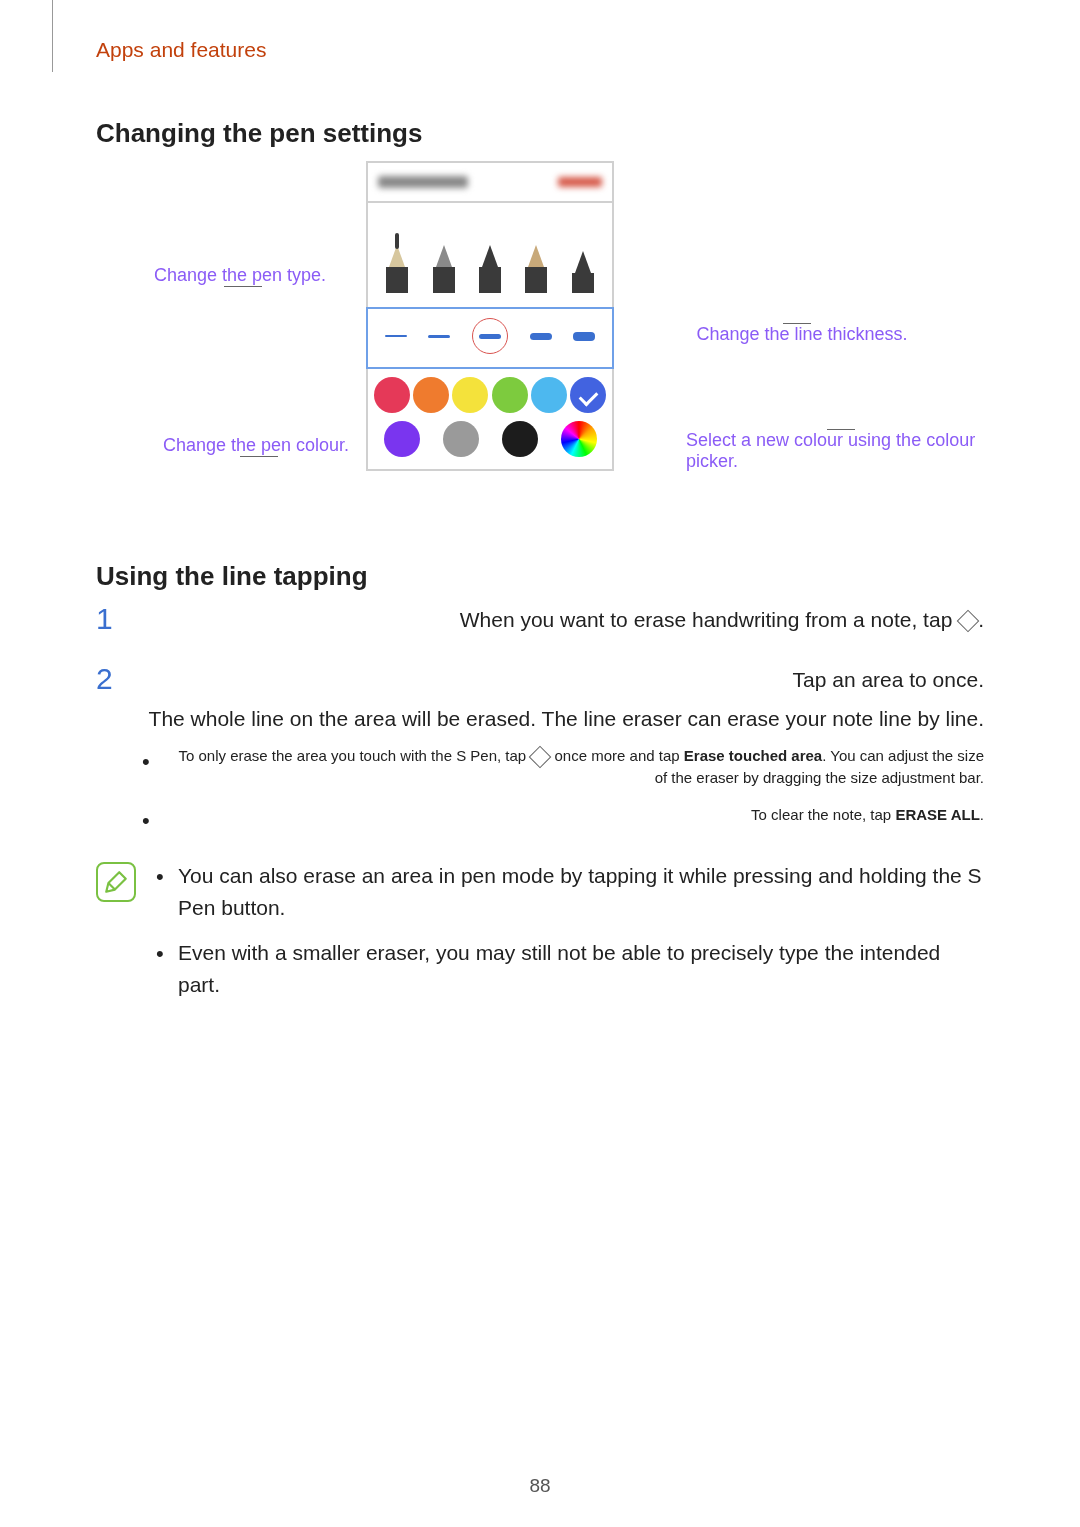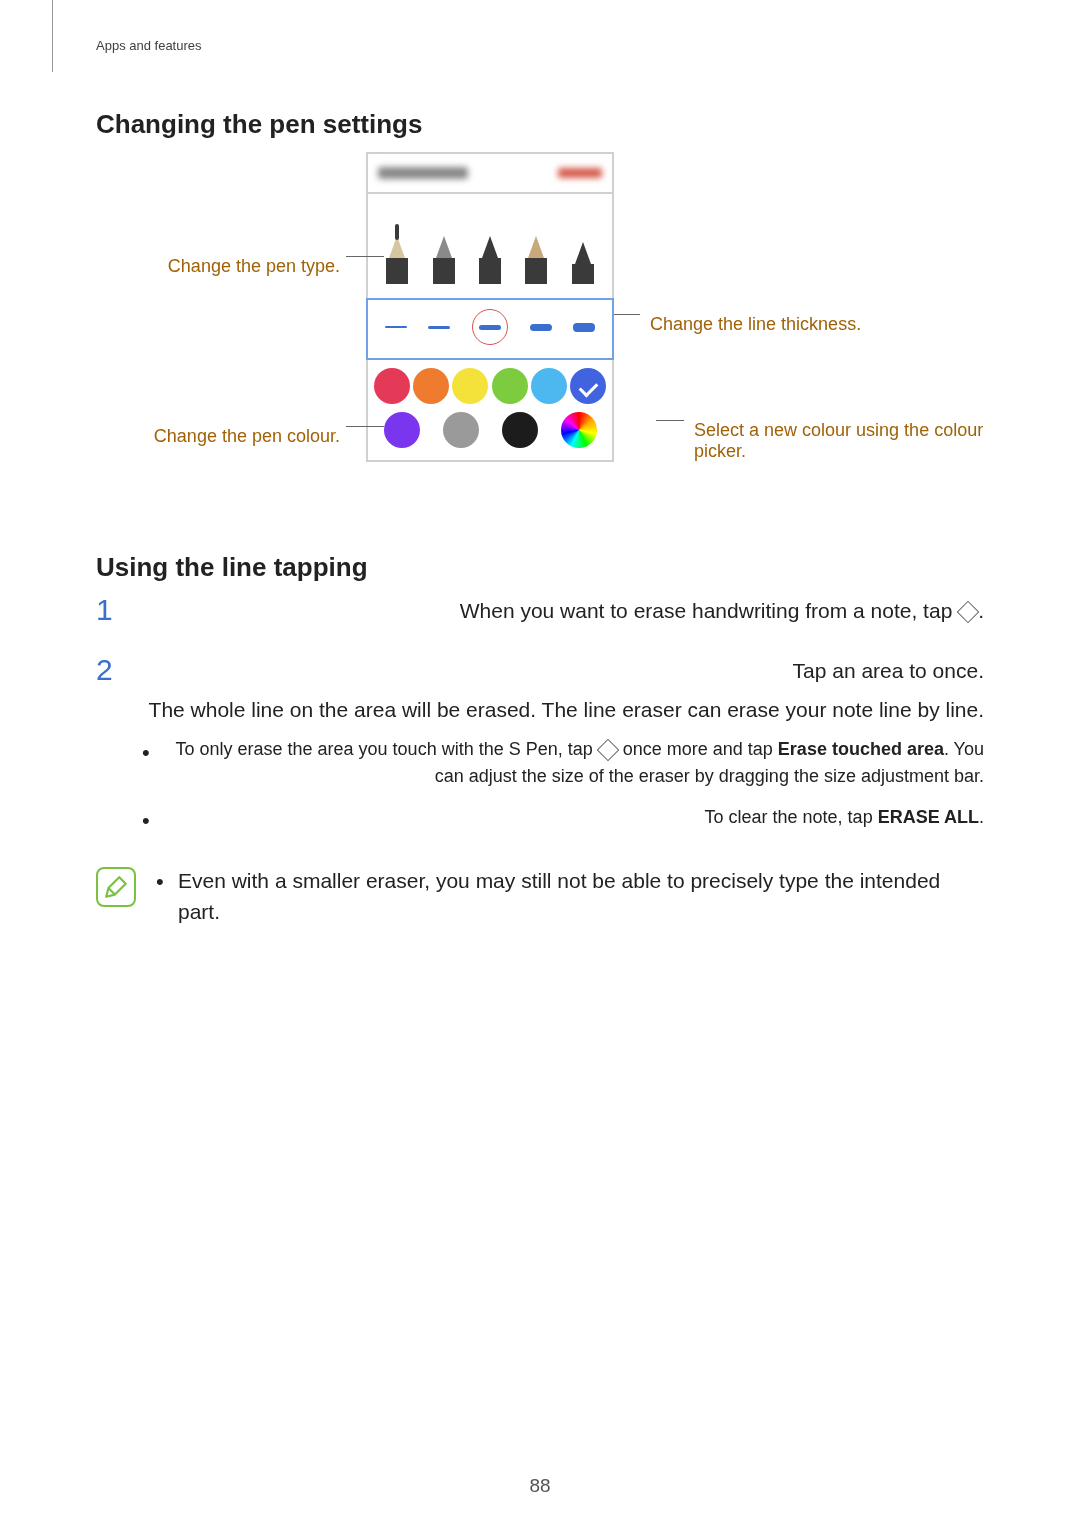--- a/index.html
+++ b/index.html
@@ -1,19 +1,19 @@
 <!DOCTYPE html>
 <html><head>
 <meta charset="utf-8">
 <style>
   * { box-sizing: border-box; margin: 0; padding: 0; }
   html, body { width: 1080px; height: 1527px; background: #fff; font-family: "Segoe UI", Arial, sans-serif; color: #222; }
   .page { position: relative; width: 1080px; height: 1527px; padding: 38px 96px 0 96px; }
   .vbar { position: absolute; left: 52px; top: 0; width: 1px; height: 72px; background: #999; }
-  .breadcrumb { font-size: 13px; color: #404040; margin: 0 0 56px 0; }
+  .breadcrumb { font-size: 21px; color: #c2410c; margin: 0 0 56px 0; }
   h2 { font-size: 26px; font-weight: 700; margin: 0 0 12px 0; }
   .body-text { font-size: 21px; line-height: 1.45; margin: 0 0 20px 0; }
   .pen-icon { display: inline-flex; width: 26px; height: 26px; border: 1px solid #aaa; border-radius: 4px; background: #f5f5f5; vertical-align: middle; position: relative; }
   .pen-icon::before { content:""; position:absolute; left:6px; bottom:5px; width:12px; height:2px; background:#5a7bd6; border-radius:1px; transform:rotate(-10deg);}
   .pen-icon::after { content:""; position:absolute; left:12px; top:4px; width:3px; height:12px; background:#5a7bd6; border-radius:1px; transform:rotate(30deg);}
   .eraser-icon { display:inline-block; width:16px; height:16px; border:1.5px solid #666; transform:rotate(45deg); vertical-align:middle; margin:0 2px; }
 
   
   .figure { position: relative; width: 930px; height: 360px; margin: 8px auto 40px auto; }
   .panel { position: absolute; left: 270px; top: 0; width: 248px; border: 2px solid #d0d0d0; background: #fff; }
@@ -39,32 +39,32 @@
   .th1{width:22px;height:2px}.th2{width:22px;height:3px}.th3{width:22px;height:5px}
   .th4{width:22px;height:7px}.th5{width:22px;height:9px}
   .th-sel { position:relative; width:36px;height:36px;border:1px solid #d9534f;border-radius:50%; display:flex;align-items:center;justify-content:center;}
   .colors { display:flex; flex-wrap:wrap; justify-content:space-around; gap:8px 0; padding:10px 4px 12px 4px; }
   .sw { width:36px; height:36px; border-radius:50%; position:relative; }
   .sw.check::after{content:"";position:absolute;left:10px;top:14px;width:14px;height:8px;border-left:3px solid #fff;border-bottom:3px solid #fff;transform:rotate(-45deg);}
   .c-red{background:#e53958}.c-orange{background:#ef7b2e}.c-yellow{background:#f4e23b}
   .c-green{background:#7dcb3e}.c-cyan{background:#4db8ef}.c-blue{background:#4263e0}
   .c-purple{background:#7a35ef}.c-grey{background:#9a9a9a}.c-black{background:#1c1c1c}
   .c-rainbow{background:conic-gradient(red,orange,yellow,lime,cyan,blue,magenta,red)}
-  .callout { position:absolute; display:flex; font-size:18px; color:#a16207; }
+  .callout { position:absolute; display:flex; align-items:center; font-size:18px; color:#8b5cf6;flex-direction:column; }
   .callout .line { height:1px; background:#666; flex:none; }
   .callout.left { justify-content:flex-end; text-align:right; }
   .callout.right { justify-content:flex-start; text-align:left; }
 
   
   .step { display:flex; gap:18px; margin: 0 0 20px 0; }
   .step .num { font-size:30px; color:#3a6fcf; font-weight:400; width:22px; flex:none; line-height:1; }
   .step .content { font-size:21px; line-height:1.5; flex:1;text-align:right; }
   .step .content p { margin-bottom: 8px; }
   ul.bullets { list-style:none; margin:10px 0 0 0; }
-  ul.bullets > li { position:relative; padding-left:28px; margin-bottom:14px; font-size:18px; line-height:1.5; }
+  ul.bullets > li { position:relative; padding-left:28px; margin-bottom:14px; font-size:15px; line-height:1.5; }
   ul.bullets > li::before { content:"•"; position:absolute; left:6px; top:0; font-size:22px; color:#222; }
 
   
   .note { display:flex; gap:14px; margin-top: 6px; }
   .note-icon { width:40px; height:40px; flex:none; border:2.5px solid #7ac142; border-radius:8px; display:flex; align-items:center; justify-content:center; margin-top:2px;}
   .note-icon svg { width:26px; height:26px; }
   .note ul.bullets { margin-top:0; }
   .note ul.bullets > li { font-size:21px; }
 
   .page-num { position:absolute; bottom:30px; left:0; width:1080px; text-align:center; font-size:19px; color:#555; }
@@ -135,21 +135,21 @@
     </div>
 
     <div class="callout left" style="left:0; top:104px; width:288px;">
       <span>Change the pen type.</span>
       <div class="line" style="width:38px; margin-left:6px;"></div>
     </div>
     <div class="callout right" style="left:516px; top:162px; width:380px;">
       <div class="line" style="width:28px; margin-right:10px;"></div>
       <span>Change the line thickness.</span>
     </div>
-    <div class="callout left" style="left:0; top:274px; width:288px;">
+    <div class="callout left" style="left:16px; top:274px; width:288px;">
       <span>Change the pen colour.</span>
       <div class="line" style="width:38px; margin-left:6px;"></div>
     </div>
     <div class="callout right" style="left:516px; top:268px; width:380px;margin-left:44px;">
       <div class="line" style="width:28px; margin-right:10px;"></div>
       <span style="max-width:320px">Select a new colour using the colour picker.</span>
     </div>
   </div>
 
   <h2>Using the line tapping</h2>
@@ -184,18 +184,19 @@
     </div>
   </div>
 
   <div class="note">
     <div class="note-icon">
       <svg viewBox="0 0 24 24">
         <path d="M3 21 L5 13 L15 3 L21 9 L11 19 L3 21 Z M5 13 L11 19" fill="none" stroke="#7ac142" stroke-width="2" stroke-linejoin="round"></path>
       </svg>
     </div>
     <ul class="bullets" style="flex:1">
+      <li>You can also erase an area in pen mode by tapping it while pressing and holding the S Pen button.</li>
       <li>Even with a smaller eraser, you may still not be able to precisely type the intended part.</li>
     </ul>
   </div>
 
   <div class="page-num">88</div>
 </div>
 
 </body></html>

